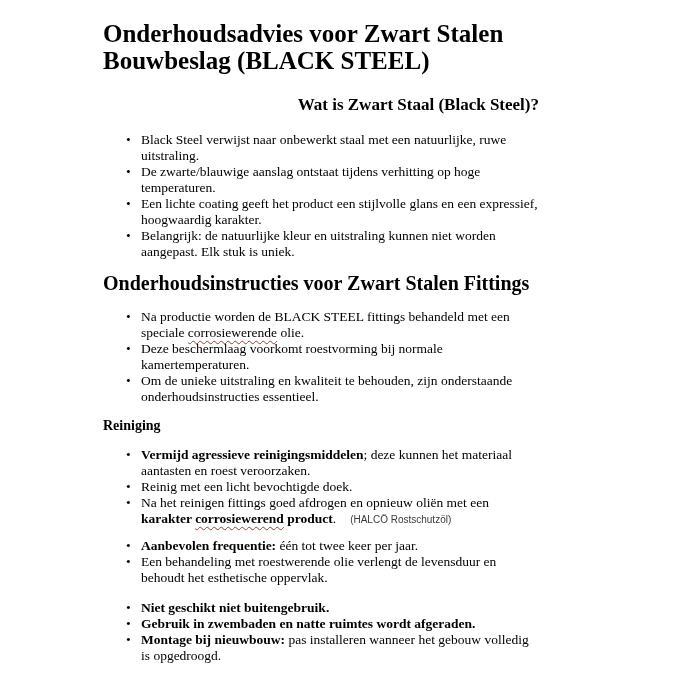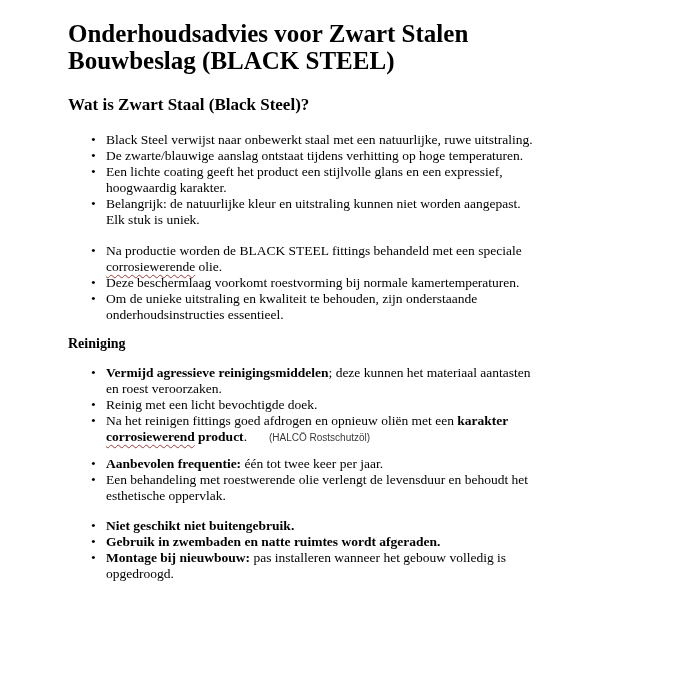--- a/index.html
+++ b/index.html
@@ -11,39 +11,40 @@
     width: 700px;
     height: 700px;
     overflow: hidden;
     font-family: "Liberation Serif", serif;
     color: #000000;
   }
   .page {
     box-sizing: border-box;
     width: 672px;
     height: 700px;
-    padding: 12px 133px 0 68px;
+    padding: 12px 133px 0 103px;
     background: #ffffff;
   }
   h1.title {
     font-size: 25px;
     line-height: 27px;
     font-weight: bold;
     margin: 8px 0 0 0;
   }
   h2, h3, h4 { font-weight: bold; }
   .hl2 {
     font-size: 20px;
     line-height: 22px;
     margin: 12px 0 0 0;
   }
   .hl3 {
     font-size: 17px;
     line-height: 20px;
     margin: 21px 0 0 0;
+    text-align: right;
   }
   .hl4 {
     font-size: 14px;
     line-height: 18px;
     margin: 12px 0 0 0;
     font-family: Liberation Serif, serif;
   }
   ul.bullets {
     list-style: none;
     margin: 15px 0 0 0;
@@ -71,40 +72,41 @@
     text-decoration-style: wavy;
     text-decoration-color: var(--squiggle, #9e3a36);
     text-decoration-thickness: 1px;
     text-underline-offset: 3px;
     text-decoration-skip-ink: none;
   }
   .sm {
     font-family: "Liberation Sans", sans-serif;
     font-size: 10px;
     color: var(--note, #3a3a3a);
-    margin-left: 22px;
+    margin-left: 14px;
     text-align: center;
   }
 </style>
 </head>
 <body>
 
 <div class="page">
   <h1 class="title">Onderhoudsadvies voor Zwart Stalen Bouwbeslag (BLACK STEEL)</h1>
   <div id="sections">
       <section class="sec sec-0">
         <h3 class="hl3">Wat is Zwart Staal (Black Steel)?</h3>
         <ul class="bullets">
           <li><span class="bullet">•</span><span class="">Black Steel verwijst naar onbewerkt staal met een natuurlijke, ruwe uitstraling.</span></li>
           <li><span class="bullet">•</span><span class="">De zwarte/blauwige aanslag ontstaat tijdens verhitting op hoge temperaturen.</span></li>
           <li><span class="bullet">•</span><span class="">Een lichte coating geeft het product een stijlvolle glans en een expressief, hoogwaardig karakter.</span></li>
           <li><span class="bullet">•</span><span class="">Belangrijk: de natuurlijke kleur en uitstraling kunnen niet worden aangepast. Elk stuk is uniek.</span></li>
         </ul>
       </section>
       <section class="sec sec-1">
+        <h2 class="hl2">Onderhoudsinstructies voor Zwart Stalen Fittings</h2>
         <ul class="bullets">
           <li><span class="bullet">•</span><span class="">Na productie worden de BLACK STEEL fittings behandeld met een speciale </span><span class="sq ">corrosiewerende</span><span class=""> olie.</span></li>
           <li><span class="bullet">•</span><span class="">Deze beschermlaag voorkomt roestvorming bij normale kamertemperaturen.</span></li>
           <li><span class="bullet">•</span><span class="">Om de unieke uitstraling en kwaliteit te behouden, zijn onderstaande onderhoudsinstructies essentieel.</span></li>
         </ul>
       </section>
       <section class="sec sec-2">
         <h4 class="hl4">Reiniging</h4>
         <ul class="bullets">
           <li><span class="bullet">•</span><span class="b ">Vermijd agressieve reinigingsmiddelen</span><span class="">; deze kunnen het materiaal aantasten en roest veroorzaken.</span></li>

